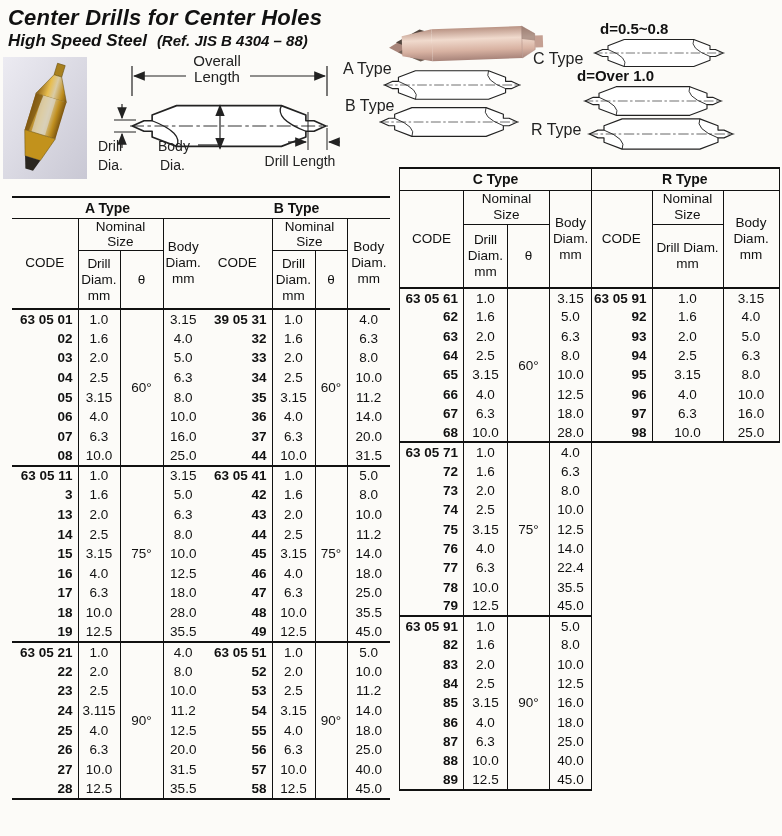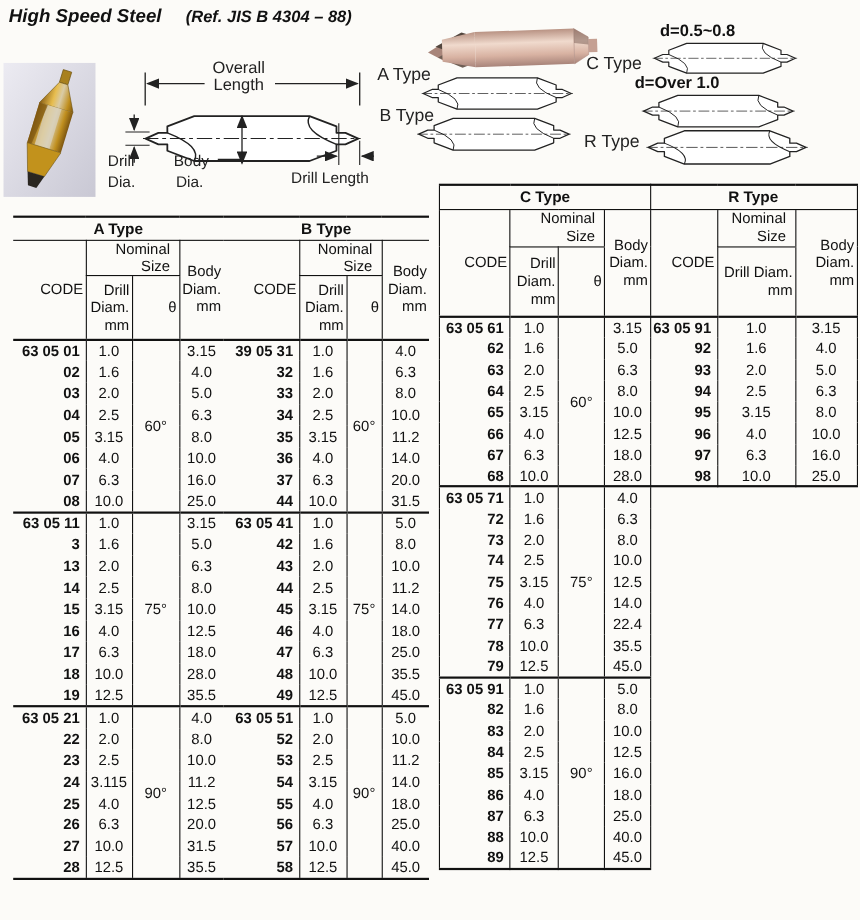--- a/index.html
+++ b/index.html
@@ -5,33 +5,33 @@
   *{margin:0;padding:0;box-sizing:border-box}
   html,body{width:782px;height:836px}
   body{
     background:#fcfbf8;color:#111;
     font-family:"Liberation Sans",sans-serif;
     position:relative;overflow:hidden;
   }
   .abs{position:absolute}
   
   .page-title{font-size:22px;font-weight:bold;font-style:italic;letter-spacing:.2px;white-space:nowrap}
-  .sub-row{display:flex;align-items:baseline;gap:22px;white-space:nowrap}
+  .sub-row{display:flex;align-items:baseline;gap:10px;white-space:nowrap}
   .subtitle{font-size:17px;font-weight:bold;font-style:italic}
   .reference{font-size:15px;font-weight:bold;font-style:italic}
   
   .tlabel{font-size:16px;color:#222;white-space:nowrap}
   .dnote{font-size:15px;font-weight:bold;white-space:nowrap}
   svg text{font-family:"Liberation Sans",sans-serif;fill:#222}
   
   table.dtab{border-collapse:collapse;table-layout:fixed;
     border-top:2px solid #111;border-bottom:2px solid #111;background:transparent}
   .dtab th,.dtab td{font-weight:normal;font-size:13.5px;padding:0;overflow:hidden;vertical-align:middle}
   .dtab .ttl{font-weight:bold;font-size:14px;text-align:center;height:21px;border-bottom:1px solid #111}
-  .dtab .hcell{text-align:right;line-height:1.18;padding:0 2px}
+  .dtab .hcell{text-align:center;line-height:1.18;padding:0 2px}
   .dtab .hnom{border-bottom:1px solid #111;height:30px;padding:0 8px}
   .dtab .hrow2 th{height:58px}
   .bl{border-left:1px solid #111}
   .tb-c{border-left:1.5px solid #111;border-right:1.5px solid #111}
   .tb-r{border-right:1.5px solid #111}
   .tbl-right .ttl{height:22px}
   .tbl-right .hnom{height:34px}
   .tbl-right .hrow2 th{height:64px}
   .tbl-left  tr.drow{height:19.6px}
   .tbl-right tr.drow{height:19.3px}
@@ -68,20 +68,21 @@
         <stop offset="1" stop-color="#a8847a"></stop>
     </linearGradient>
     <linearGradient id="photoBG" x1="0" y1="0" x2="1" y2="1">
       <stop offset="0" stop-color="#ecebf2"></stop>
         <stop offset="1" stop-color="#c9c8d4"></stop>
     </linearGradient>
   </defs>
 </svg>
 
 <div class="abs" style="left:8px;top:5px">
+  <div class="page-title">Center Drills for Center Holes</div>
   <div class="sub-row">
     <span class="subtitle">High Speed Steel</span>
     <span class="reference">(Ref. JIS B 4304 – 88)</span>
   </div>
 </div>
 
 <svg class="abs" style="left:3px;top:57px" width="84" height="122" viewBox="0 0 84 122">
   <rect x="0" y="0" width="84" height="122" fill="url(#photoBG)"></rect>
   <g transform="rotate(17 42 61)">
     <rect x="38" y="5" width="8" height="12" fill="#a8801e" stroke="#6e5310" stroke-width="0.6"></rect>

